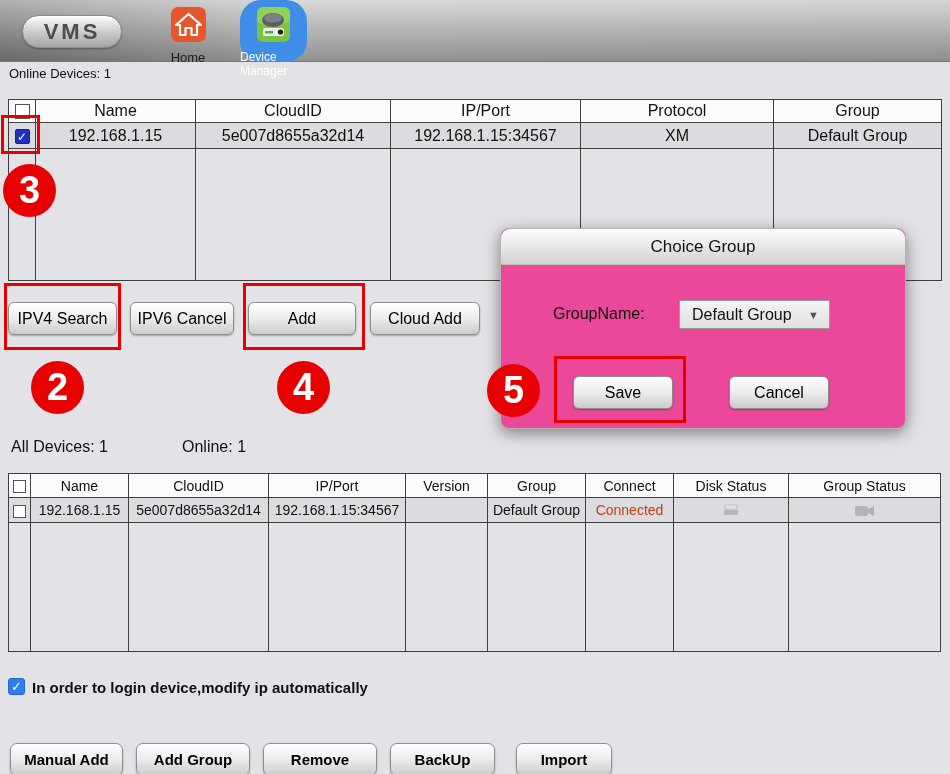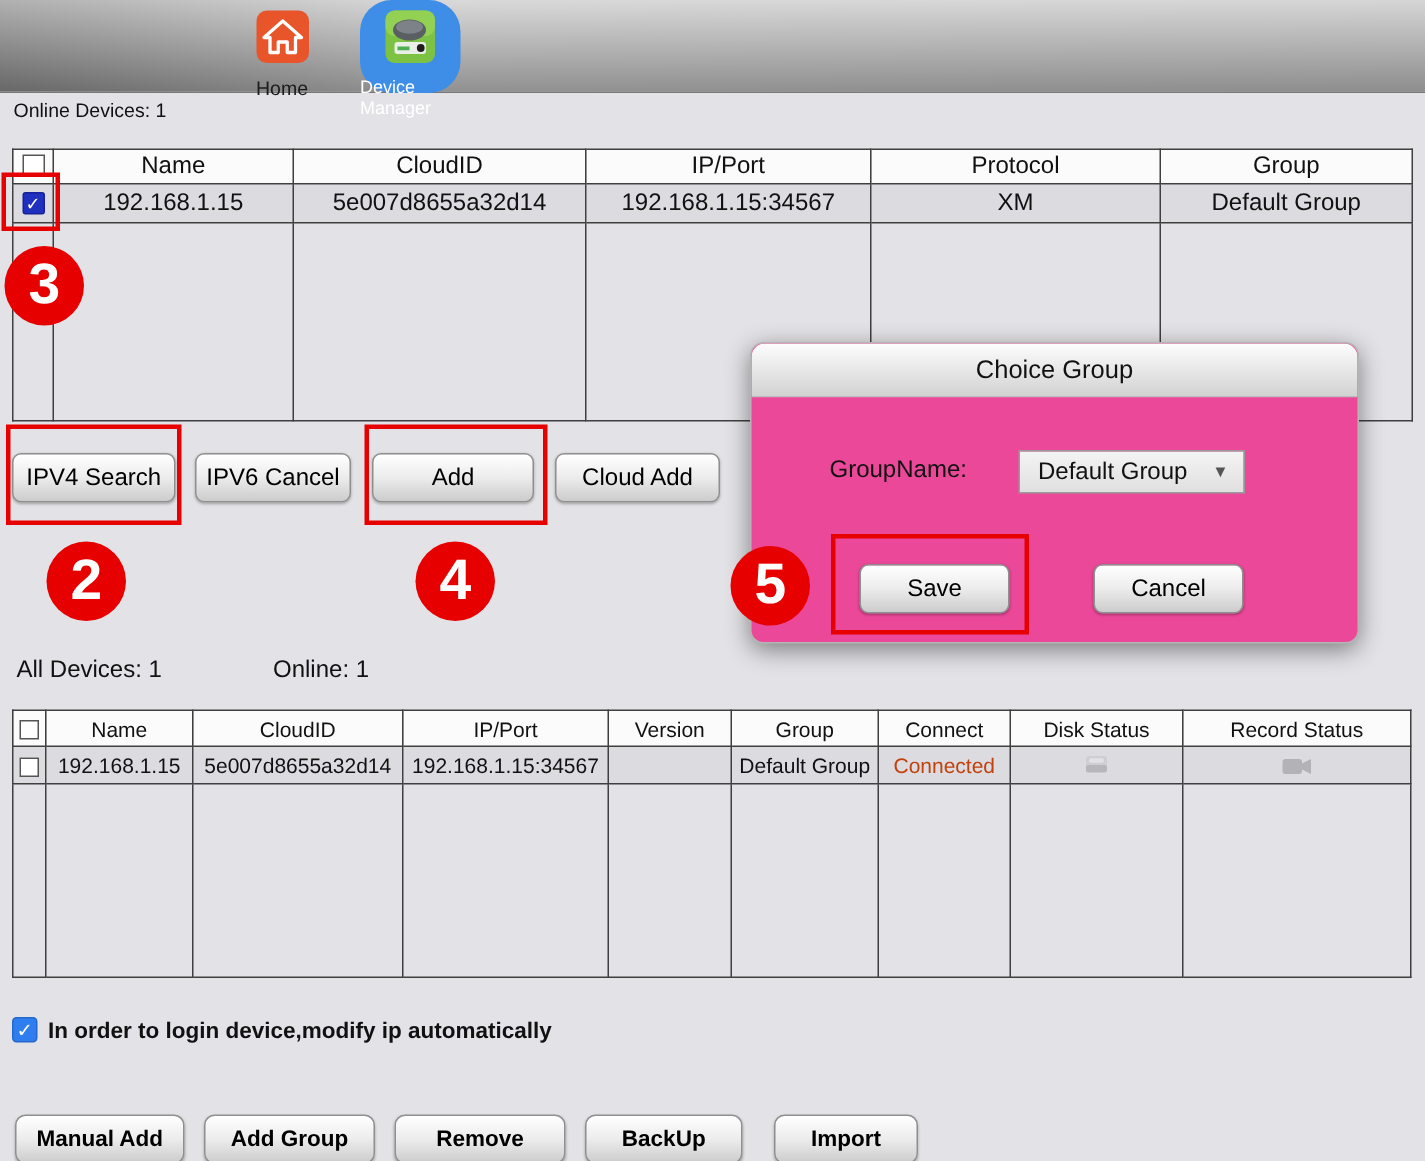--- a/index.html
+++ b/index.html
@@ -129,20 +129,23 @@
   .c3 { left: 3px;   top: 164px; }
   .c2 { left: 31px;  top: 361px; }
   .c4 { left: 277px; top: 361px; }
   .c5 { left: 487px; top: 364px; }
   .icon-cell svg { vertical-align: middle; }
 </style>
 </head>
 <body>
 
 <div class="toolbar">
+  <div class="vms-pill">
+    <span>VMS</span>
+  </div>
   <div class="nav-item nav-home">
     <span>
       <svg width="37" height="37" viewBox="0 0 37 37">
         <rect x="1" y="1" width="35" height="35" rx="7" fill="#e8552a"></rect>
         <path d="M18.5 8 L31 19 H27 V29 H21.5 V22 H15.5 V29 H10 V19 H6 Z" fill="none" stroke="#fff" stroke-width="2.2" stroke-linejoin="round"></path>
       </svg>
     </span>
     <span class="nav-label">Home</span>
   </div>
   <div class="nav-item nav-dm">
@@ -259,21 +262,21 @@
   <tbody>
       <tr>
     <th><span class="cb" style="width:13px;height:13px"></span></th>
     <th>Name</th>
     <th>CloudID</th>
     <th>IP/Port</th>
     <th>Version</th>
     <th>Group</th>
     <th>Connect</th>
     <th>Disk Status</th>
-    <th>Record Status</th>
+    <th>Group Status</th>
   </tr>
   <tr>
     <td><span class="cb" style="width:13px;height:13px"></span></td>
     <td>192.168.1.15</td>
     <td>5e007d8655a32d14</td>
     <td>192.168.1.15:34567</td>
     <td></td>
     <td>Default Group</td>
     <td class="connected">Connected</td>
     <td class="icon-cell">

